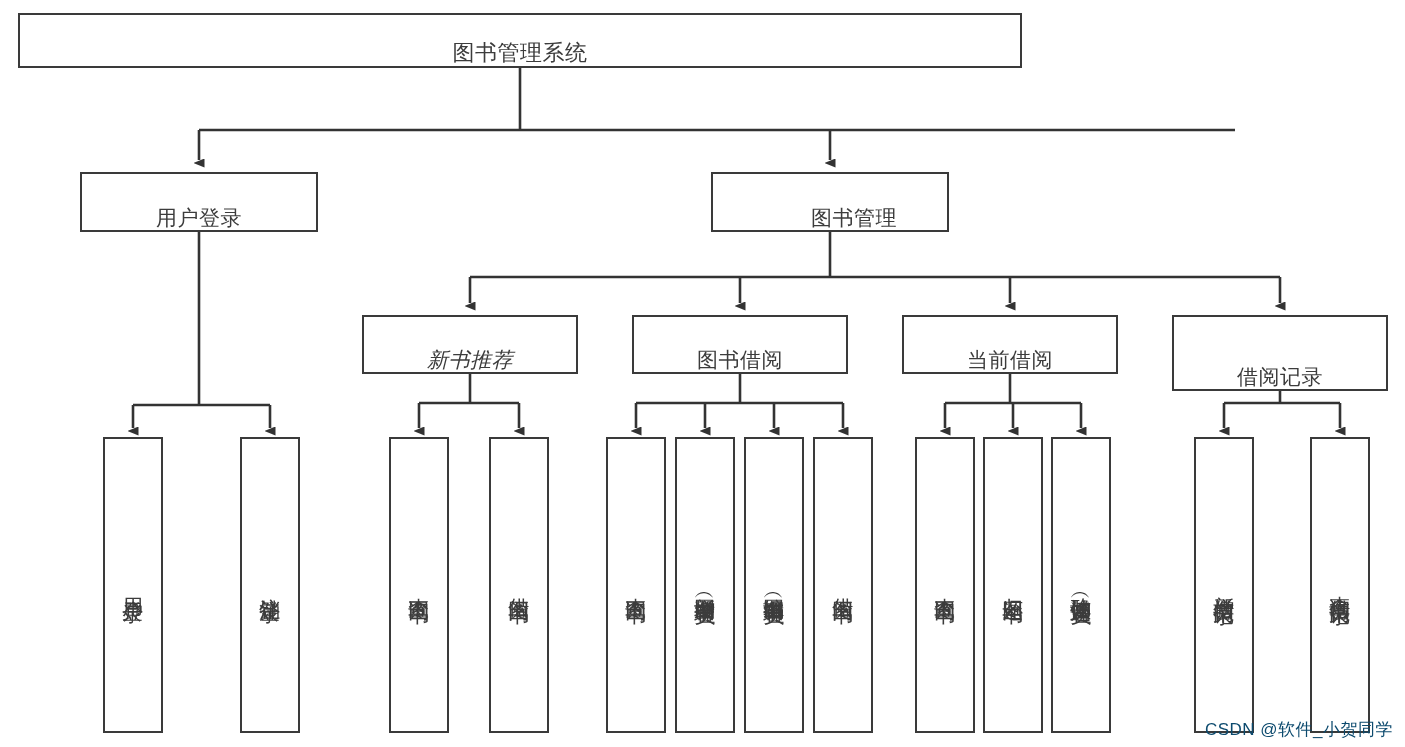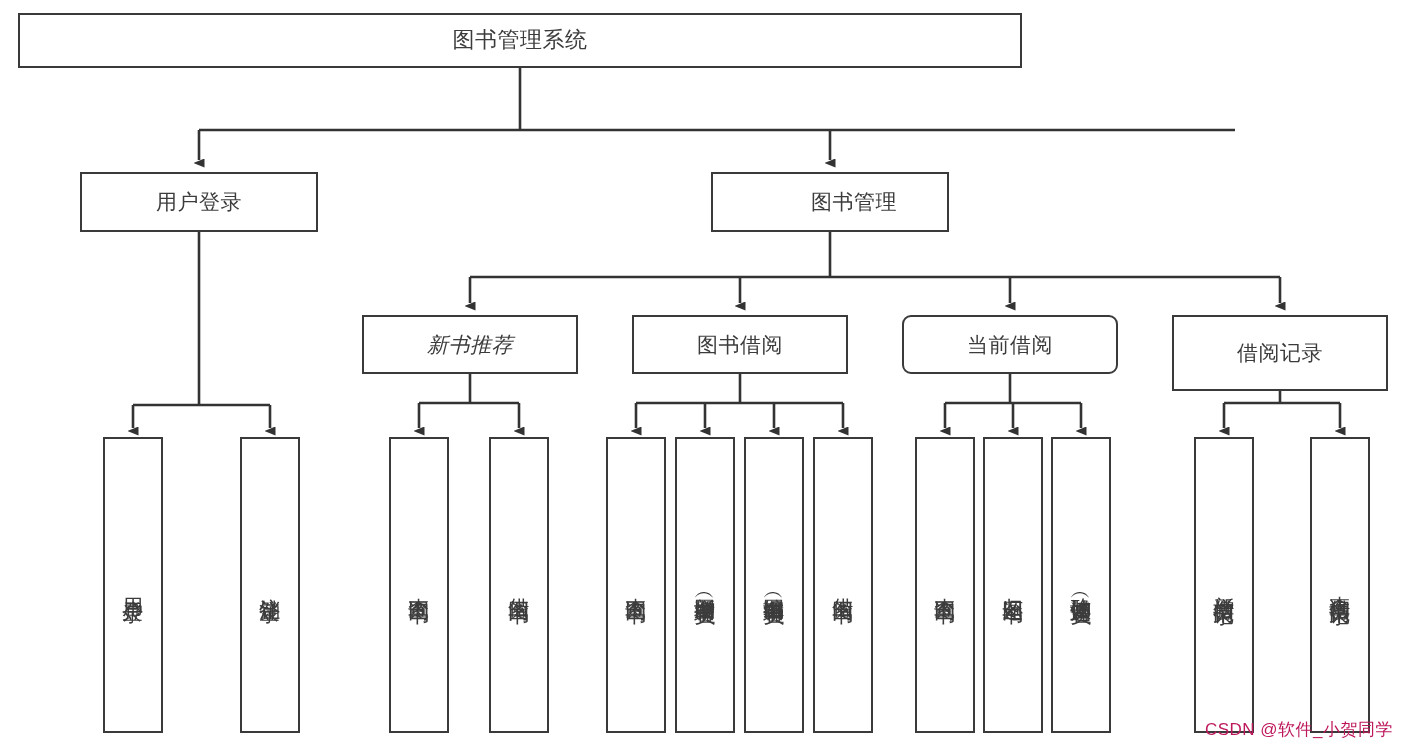--- a/index.html
+++ b/index.html
@@ -25,21 +25,21 @@
     width: 1405px;
     height: 747px;
     pointer-events: none;
   }
   .node {
     position: absolute;
     box-sizing: border-box;
     background: #ffffff;
     border: 2px solid #3a3a3a;
     display: flex;
-    align-items: center;
+    align-items: flex-end;
     justify-content: center;
     color: #333333;
     z-index: 3;
   }
   .node-label {
     display: block;
     text-align: center;
     color: #3c3c3c;
     letter-spacing: 0.5px;
   }
@@ -70,21 +70,21 @@
   .node.vert.tall .node-label {
     font-size: 21px;
     letter-spacing: 1px;
     line-height: 1.3;
   }
   #watermark {
     position: absolute;
     right: 12px;
     bottom: 6px;
     font-size: 17px;
-    color: #be185d;
+    color: #0c4a6e;
     z-index: 6;
     white-space: nowrap;
     letter-spacing: 0.5px;
   }
 </style>
 </head>
 <body>
 
 <div id="diagram-root">
 
@@ -149,21 +149,21 @@
   <div class="node horiz" style="left:711px; top:172px; width:238px; height:60px;padding-left:48px;">
     <span class="node-label">图书管理</span>
   </div>
 
   <div class="node horiz" style="left:362px; top:315px; width:216px; height:59px;font-style:italic;">
     <span class="node-label">新书推荐</span>
   </div>
   <div class="node horiz" style="left:632px; top:315px; width:216px; height:59px;">
     <span class="node-label">图书借阅</span>
   </div>
-  <div class="node horiz" style="left:902px; top:315px; width:216px; height:59px;border-radius:9px;">
+  <div class="node horiz" style="left:902px; top:315px; width:216px; height:59px;">
     <span class="node-label">当前借阅</span>
   </div>
   <div class="node horiz" style="left:1172px; top:315px; width:216px; height:76px;">
     <span class="node-label">借阅记录</span>
   </div>
 
   <div class="node vert" style="left:103px; top:437px; width:60px; height:296px;">
     <span class="node-label">用户登录</span>
   </div>
   <div class="node vert" style="left:240px; top:437px; width:60px; height:296px;">

